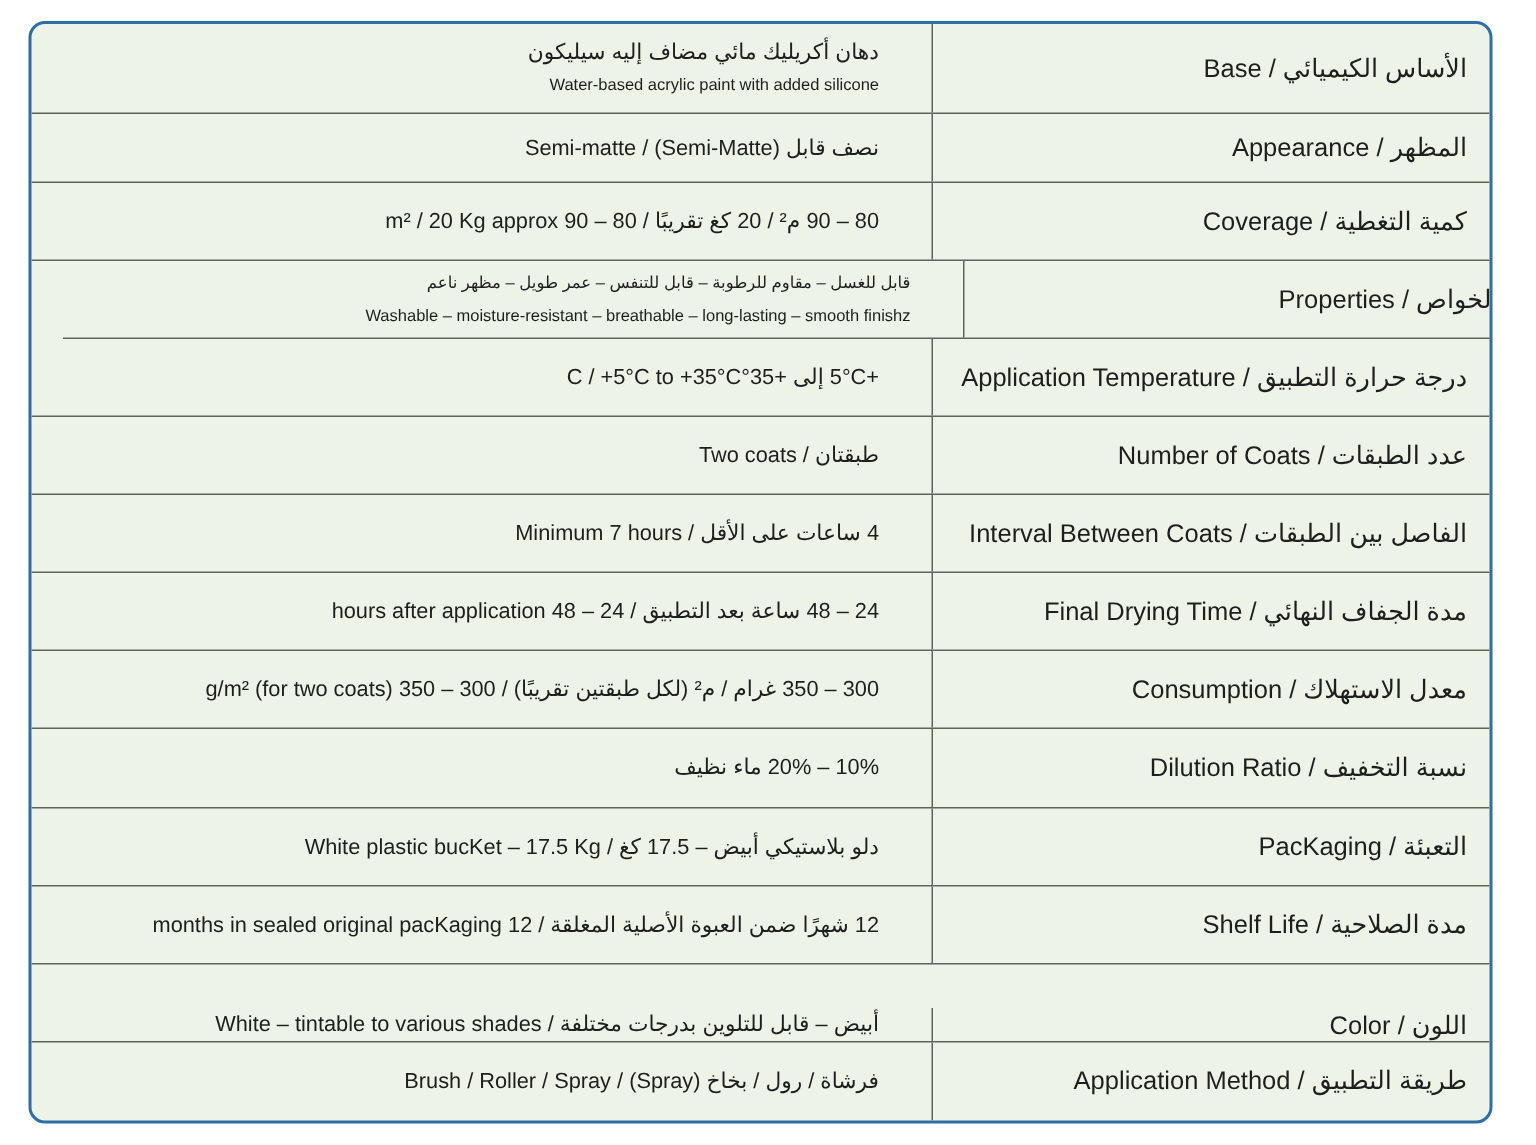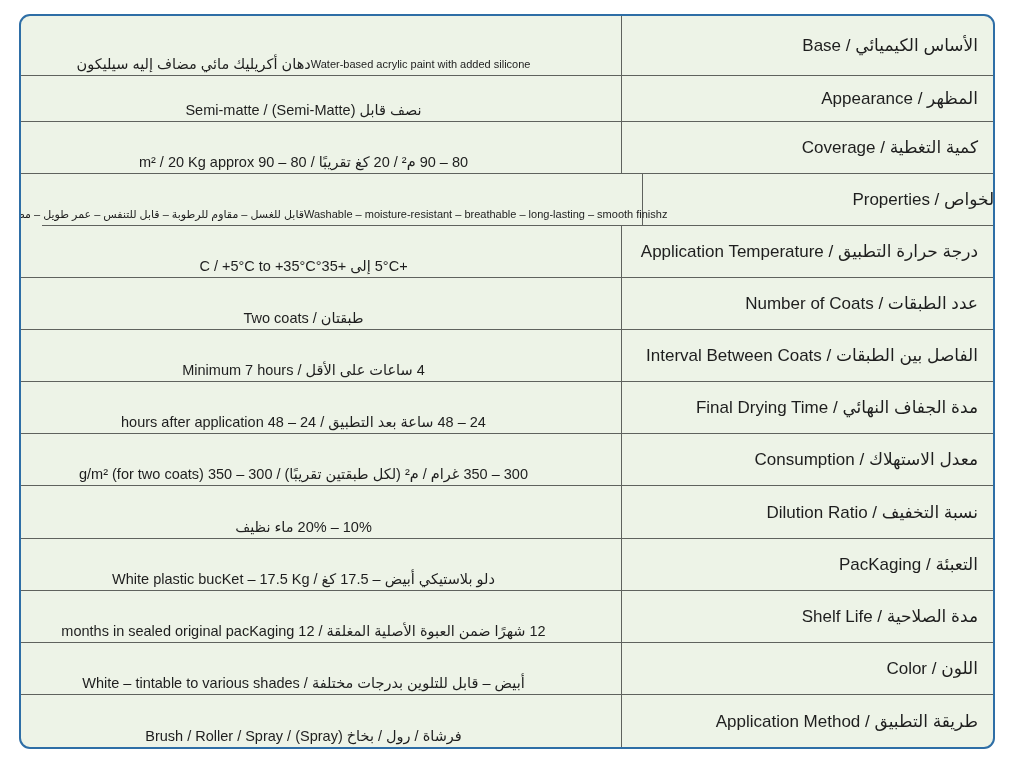--- a/index.html
+++ b/index.html
@@ -33,21 +33,21 @@
       display: flex;
       border-bottom: 1.5px solid #5f625e;
       box-sizing: border-box;
     }
     .row.last { border-bottom: none; }
     .cell-value {
       width: 601px;
       border-right: 1.5px solid #5f625e;
       box-sizing: border-box;
       display: flex;
-      flex-direction: row;
+      flex-direction: column;
       justify-content: center;
       align-items: flex-end;
       padding-right: 35px;
       font-size: 14.5px;
       line-height: 22px;
       text-align: right;
     }
     .cell-label {
       flex: 1;
       display: flex;
@@ -168,21 +168,21 @@
 
   <div class="row" style="top:575px;height:52px;">
     <div class="cell-value">
       <span class="line" dir="rtl">12 شهرًا ضمن العبوة الأصلية المغلقة / 12 months in sealed original pacKaging</span>
     </div>
     <div class="cell-label">
       <span class="line" dir="rtl">مدة الصلاحية / Shelf Life</span>
     </div>
   </div>
 
-  <div class="row" style="top:627px;height:52px;">
+  <div class="row" style="top:627px;height:52px;align-items:flex-end;">
     <div class="cell-value">
       <span class="line" dir="rtl">أبيض – قابل للتلوين بدرجات مختلفة / White – tintable to various shades</span>
     </div>
     <div class="cell-label">
       <span class="line" dir="rtl">اللون / Color</span>
     </div>
   </div>
 
   <div class="row last" style="top:679px;height:52px;">
     <div class="cell-value">

